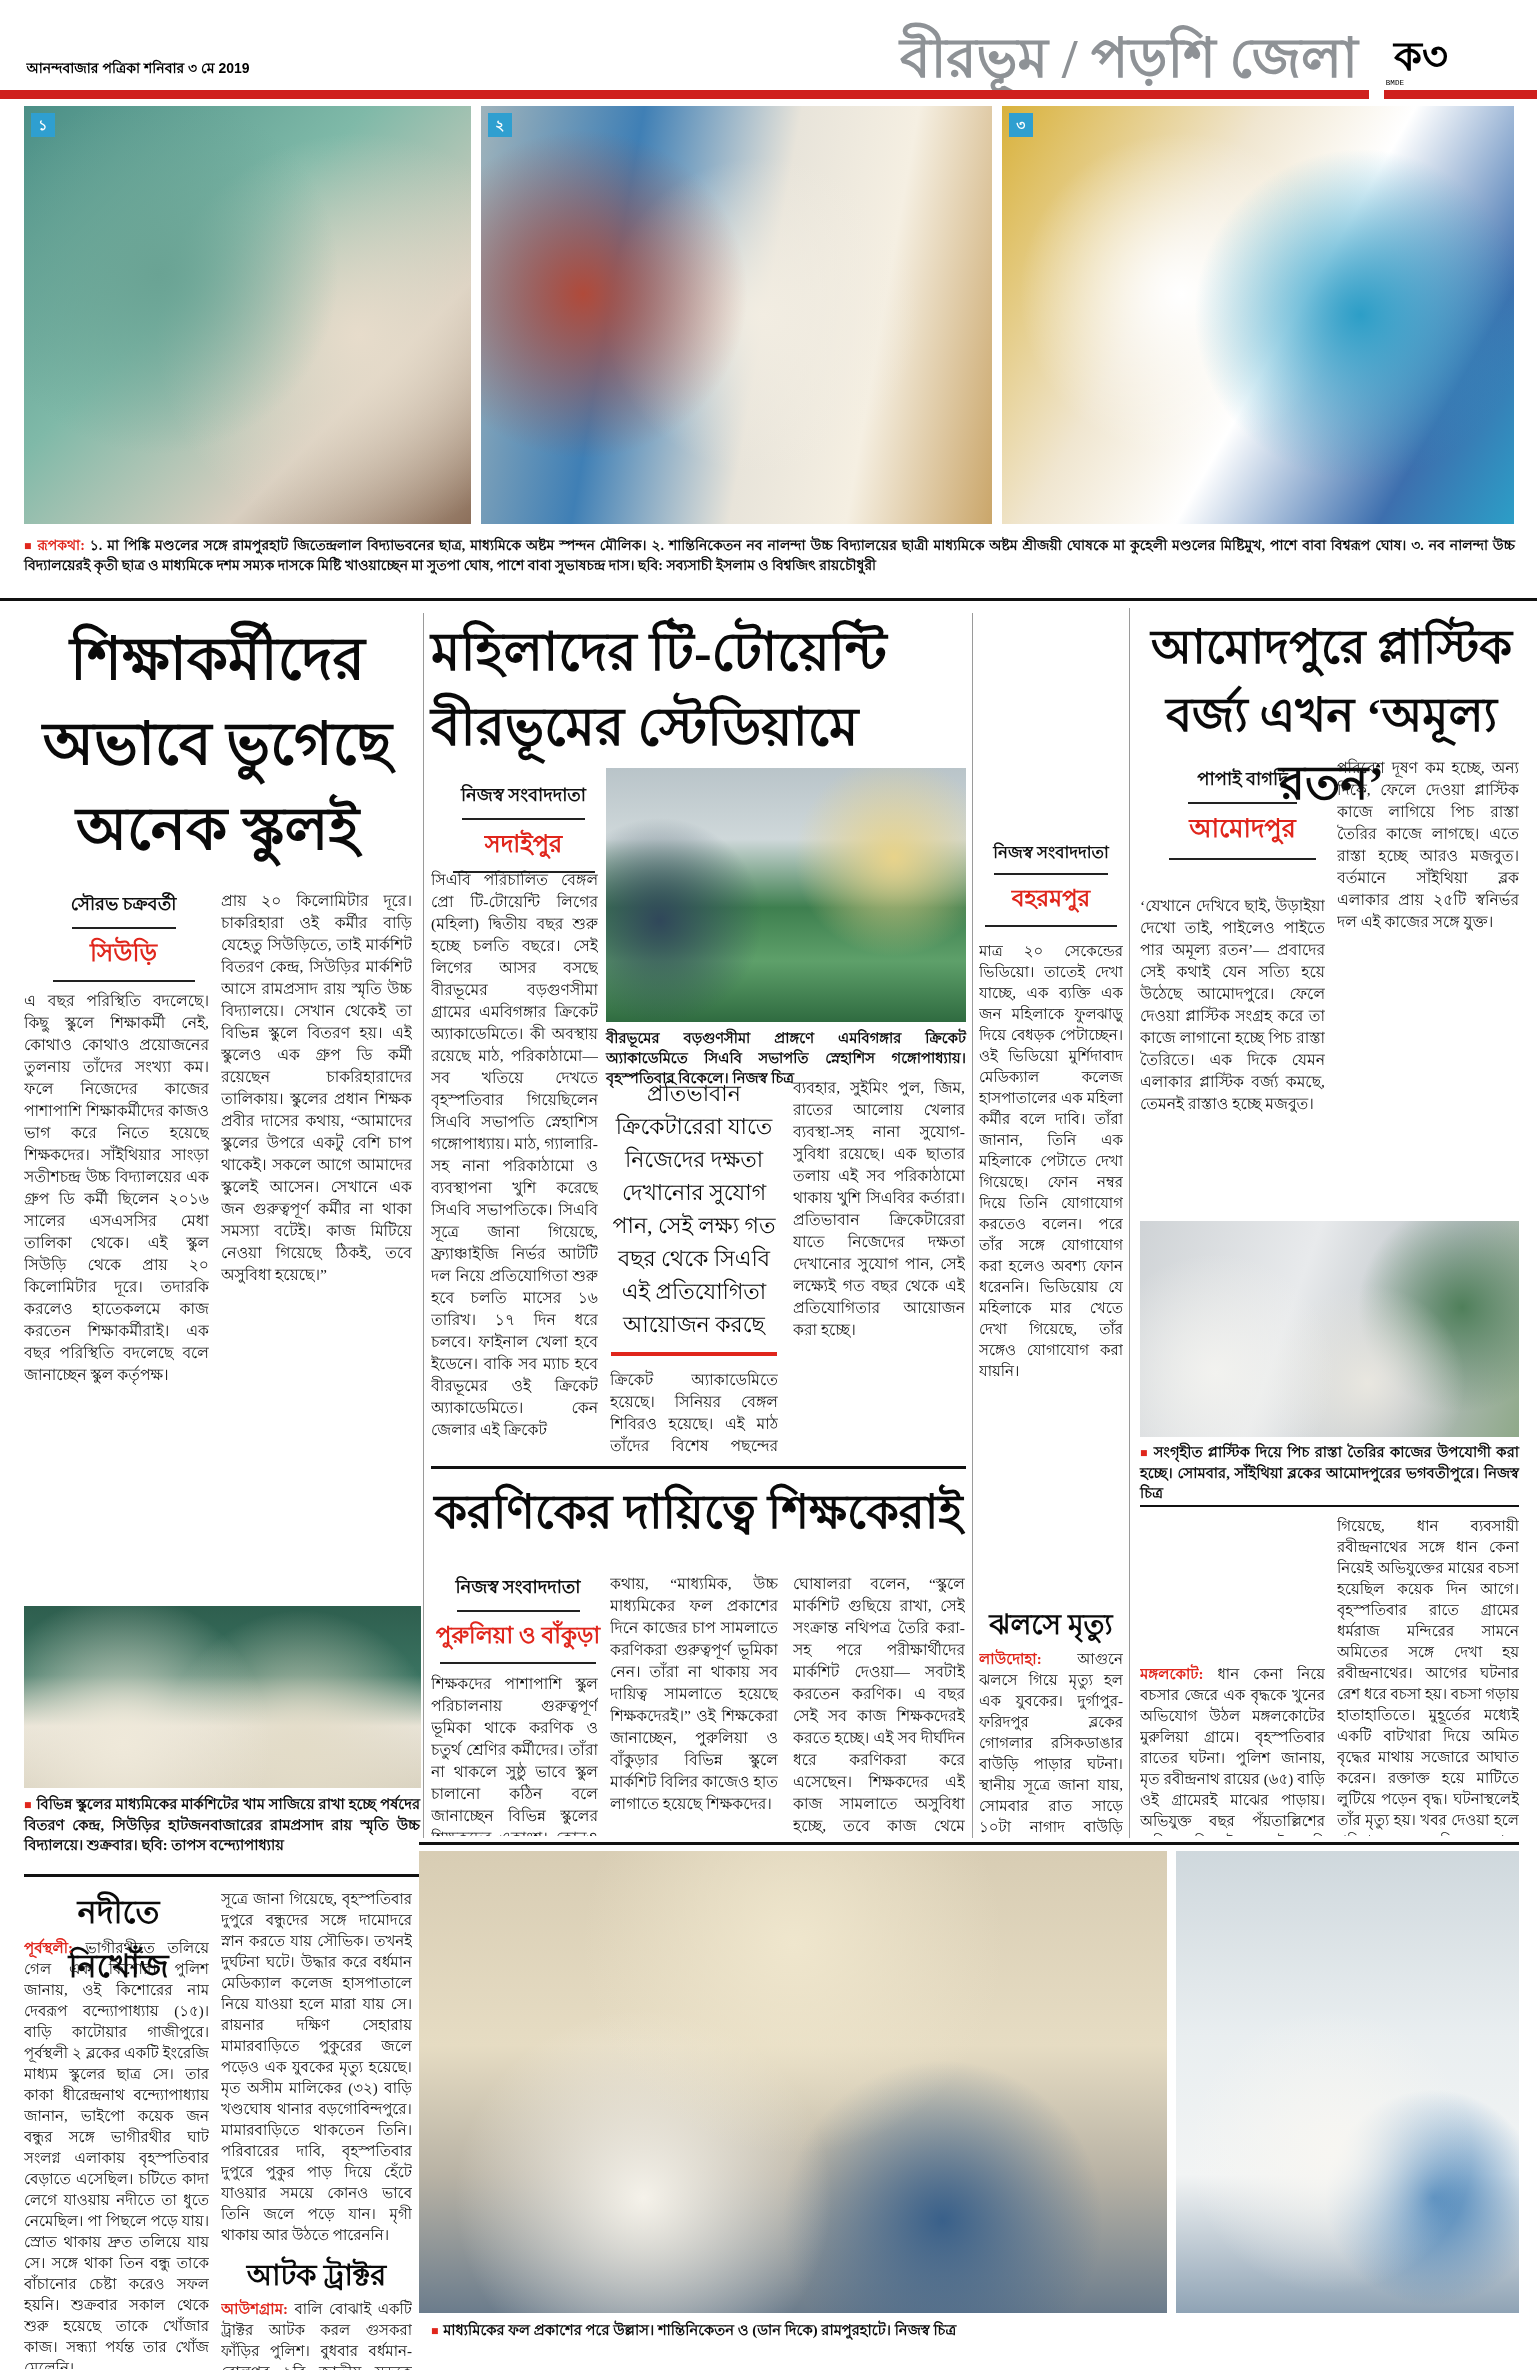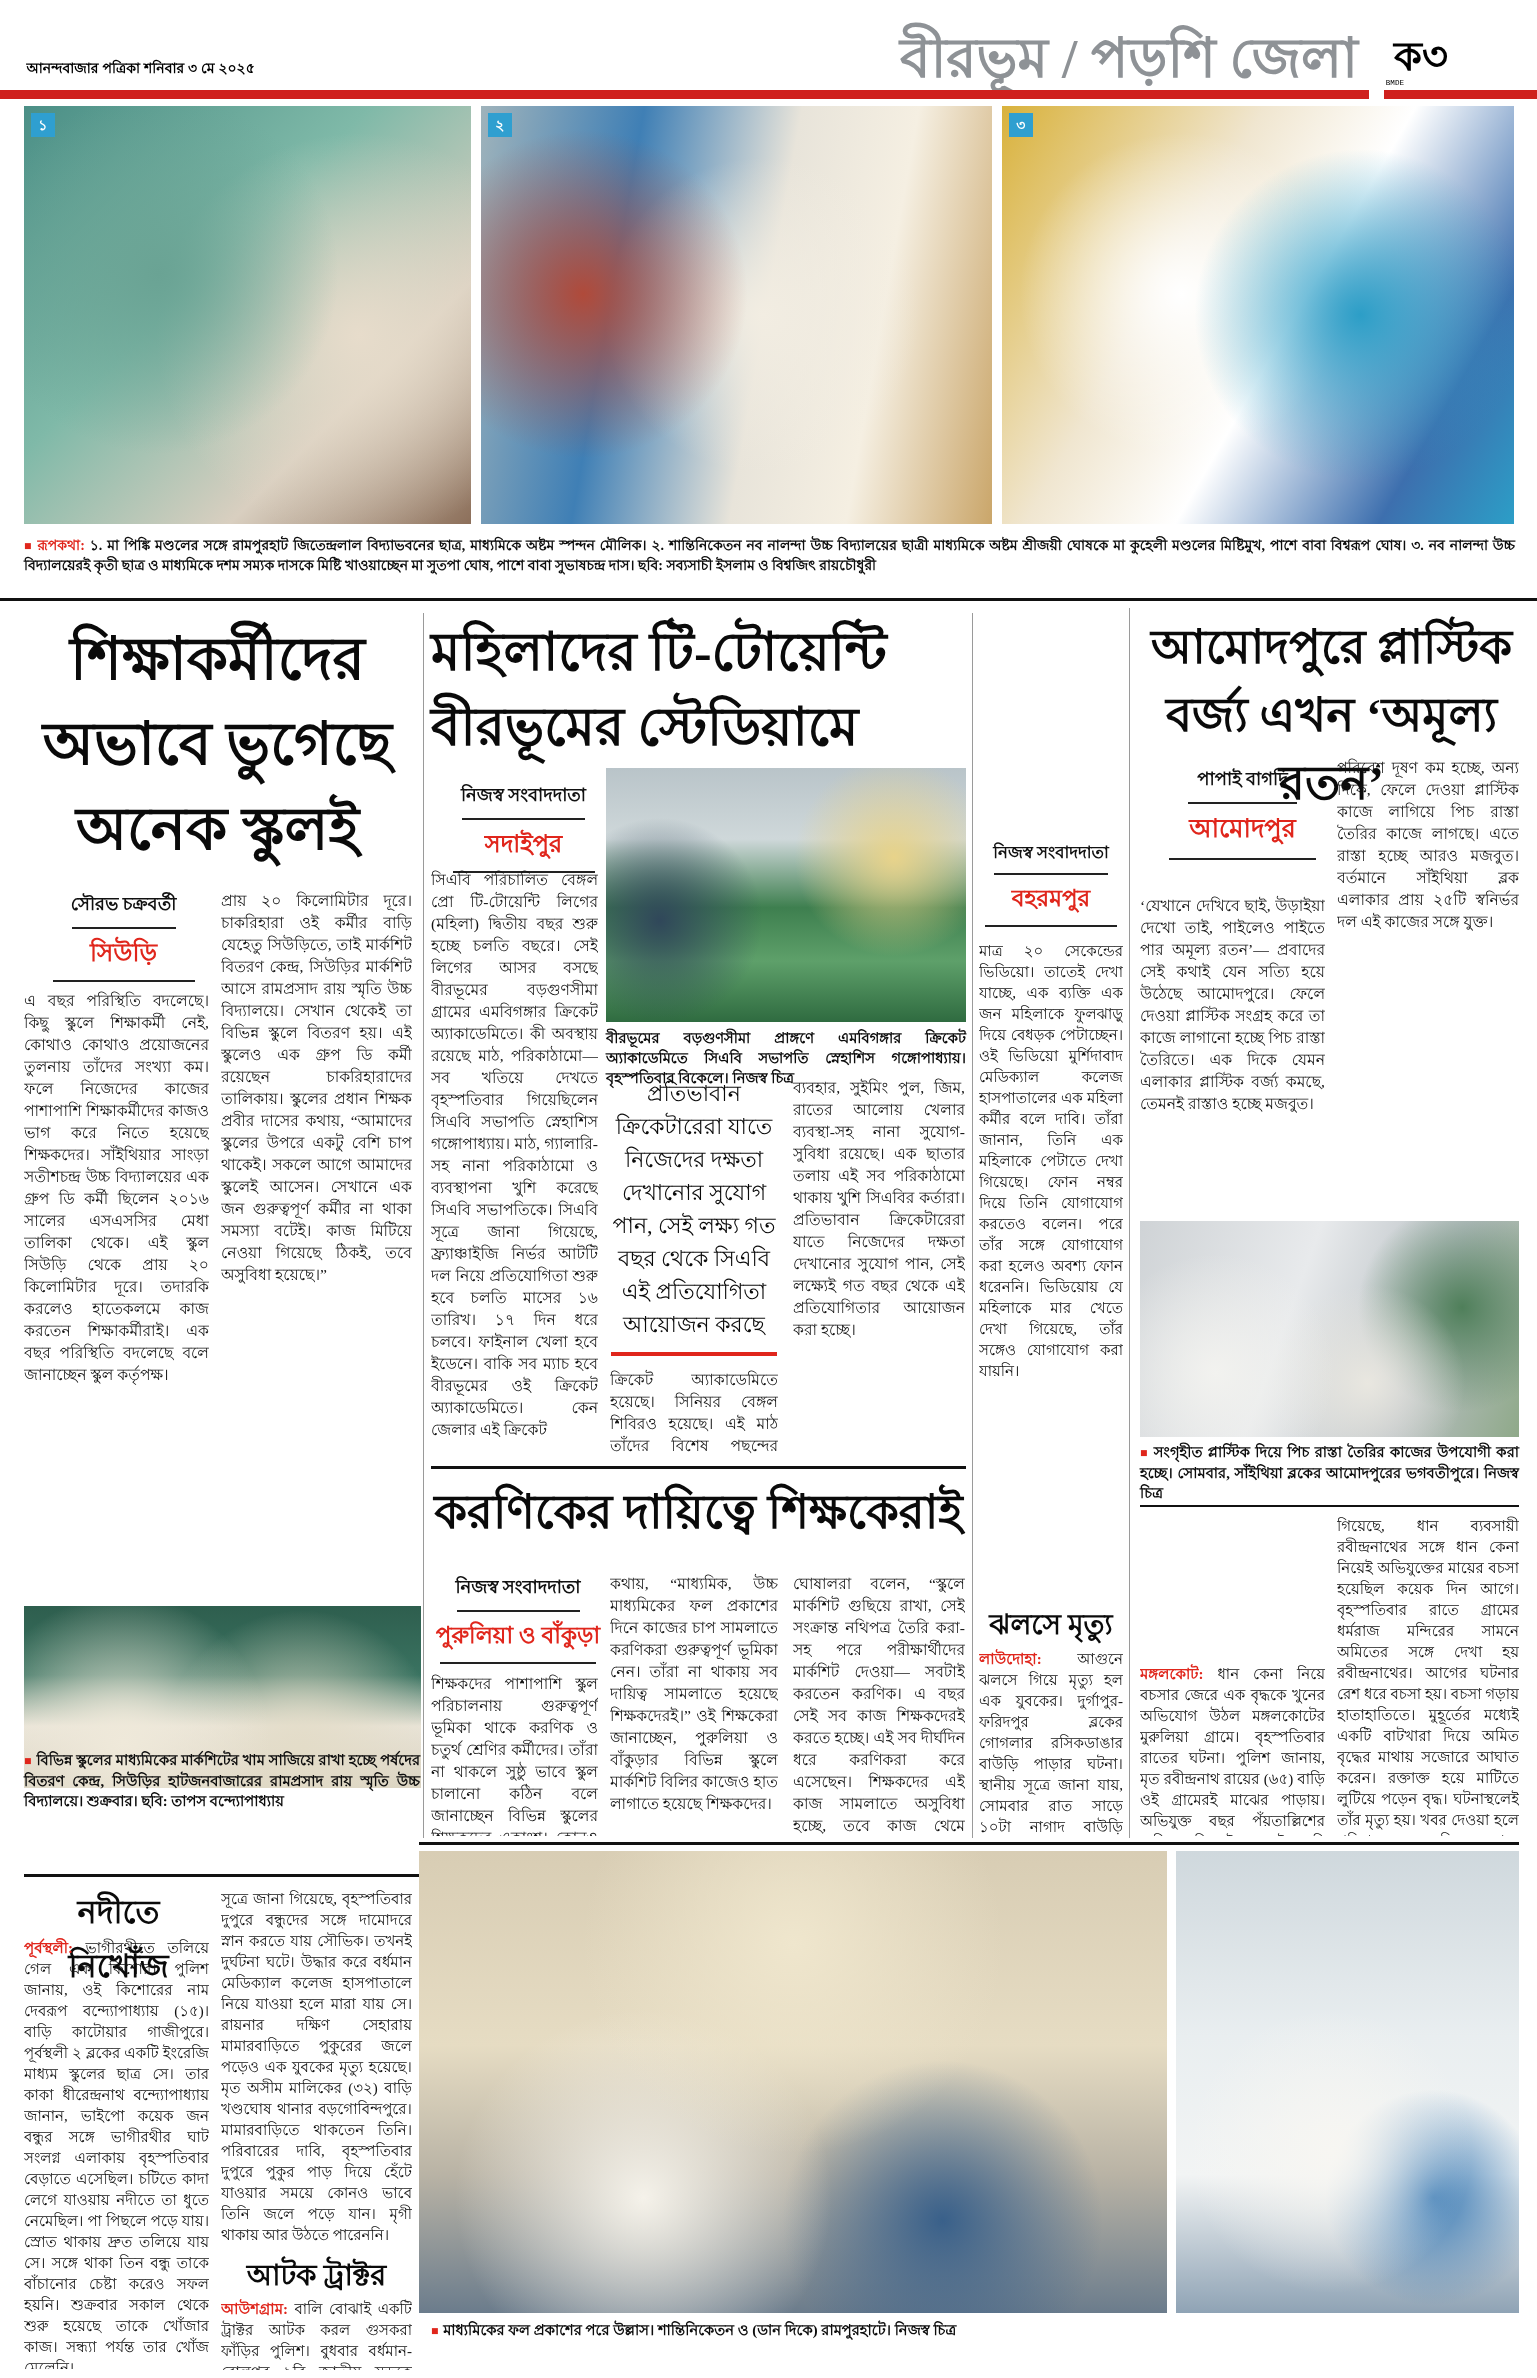--- a/index.html
+++ b/index.html
@@ -27,21 +27,21 @@
   .edcode{font-family:Liberation Mono, monospace;font-size:7.6px;color:#000;}
   .quote{font-size:22px;line-height:33px;text-align:center;color:#0a0a0a;}
   .quote-bar{width:166px;height:3.8px;background:#e0261c;margin:11.4px auto 13.2px auto;}
   p{margin:0 0 0 0;}
 </style>
 </head>
 <body>
 
 <div class="page">
 
-  <div class="abs masthead-line" style="left:26.5px;top:57px;">আনন্দবাজার পত্রিকা শনিবার ৩ মে ২০২৫</div>
+  <div class="abs masthead-line" style="left:26.5px;top:57px;">আনন্দবাজার পত্রিকা শনিবার ৩ মে 2019</div>
   <div class="abs section-title" style="right:180px;top:30px;">বীরভূম / পড়শি জেলা</div>
   <div class="abs pageno" style="right:90px;top:36px;">ক৩</div>
   <div class="abs edcode" style="right:134px;top:79px;">BMDE</div>
   <div class="abs rule-h" style="left:0;top:90px;width:1369px;height:8.5px;background:#cf201d;"></div>
   <div class="abs rule-h" style="left:1384px;top:90px;width:154px;height:8.5px;background:#cf201d;"></div>
 
   <div class="photo" style="left:24px;top:106px;width:447px;height:418px;background:
       radial-gradient(circle at 30% 40%, #6aa394 0%, transparent 45%),
       radial-gradient(circle at 75% 55%, #e7dccb 0%, transparent 50%),
       linear-gradient(135deg,#4b8f86 0%,#7fb9a8 40%,#d9cfc0 72%,#8c6f5a 100%);">
@@ -81,21 +81,21 @@
   </div>
 
   <div class="abs body-t" style="left:24px;top:990px;width:185px;height:606px;">এ বছর পরিস্থিতি বদলেছে। কিছু স্কুলে শিক্ষাকর্মী নেই, কোথাও কোথাও প্রয়োজনের তুলনায় তাঁদের সংখ্যা কম। ফলে নিজেদের কাজের পাশাপাশি শিক্ষাকর্মীদের কাজও ভাগ করে নিতে হয়েছে শিক্ষকদের। সাঁইথিয়ার সাংড়া সতীশচন্দ্র উচ্চ বিদ্যালয়ের এক গ্রুপ ডি কর্মী ছিলেন ২০১৬ সালের এসএসসির মেধা তালিকা থেকে। এই স্কুল সিউড়ি থেকে প্রায় ২০ কিলোমিটার দূরে। তদারকি করলেও হাতেকলমে কাজ করতেন শিক্ষাকর্মীরাই। এক বছর পরিস্থিতি বদলেছে বলে জানাচ্ছেন স্কুল কর্তৃপক্ষ।</div>
   <div class="abs body-t" style="left:221px;top:890px;width:191px;height:706px;">প্রায় ২০ কিলোমিটার দূরে। চাকরিহারা ওই কর্মীর বাড়ি যেহেতু সিউড়িতে, তাই মার্কশিট বিতরণ কেন্দ্র, সিউড়ির মার্কশিট আসে রামপ্রসাদ রায় স্মৃতি উচ্চ বিদ্যালয়ে। সেখান থেকেই তা বিভিন্ন স্কুলে বিতরণ হয়। এই স্কুলেও এক গ্রুপ ডি কর্মী রয়েছেন চাকরিহারাদের তালিকায়। স্কুলের প্রধান শিক্ষক প্রবীর দাসের কথায়, “আমাদের স্কুলের উপরে একটু বেশি চাপ থাকেই। সকলে আগে আমাদের স্কুলেই আসেন। সেখানে এক জন গুরুত্বপূর্ণ কর্মীর না থাকা সমস্যা বটেই। কাজ মিটিয়ে নেওয়া গিয়েছে ঠিকই, তবে অসুবিধা হয়েছে।”</div>
 
   <div class="photo" style="left:24px;top:1606px;width:397px;height:182px;background:
       radial-gradient(circle at 25% 75%, #efe9da 0%, transparent 45%),
       radial-gradient(circle at 70% 80%, #e3dcc8 0%, transparent 45%),
       linear-gradient(#2e5e4e 0%,#3a7361 38%,#e9e4d8 66%,#d9d2c0 100%);"></div>
 
-  <div class="abs caption" style="left:24px;top:1750px;width:396px;">
+  <div class="abs caption" style="left:24px;top:1794px;width:396px;">
     <span class="sq">■</span><span>বিভিন্ন স্কুলের মাধ্যমিকের মার্কশিটের খাম সাজিয়ে রাখা হচ্ছে পর্ষদের বিতরণ কেন্দ্র, সিউড়ির হাটজনবাজারের রামপ্রসাদ রায় স্মৃতি উচ্চ বিদ্যালয়ে। শুক্রবার। ছবি: তাপস বন্দ্যোপাধ্যায়</span>
   </div>
 
   <div class="abs rule-h" style="left:24px;top:1874px;width:397px;height:2.8px;"></div>
 
   <div class="abs subhead" style="left:24px;top:1887px;width:189px;font-size:32px;">নদীতে নিখোঁজ</div>
 
   <div class="abs body-t" style="left:24px;top:1938px;width:185px;height:431px;font-size:15px;line-height:21px;">
     <p><span class="lead-label">পূর্বস্থলী:</span>
        <span>ভাগীরথীতে তলিয়ে গেল এক কিশোর। পুলিশ জানায়, ওই কিশোরের নাম দেবরূপ বন্দ্যোপাধ্যায় (১৫)। বাড়ি কাটোয়ার গাজীপুরে। পূর্বস্থলী ২ ব্লকের একটি ইংরেজি মাধ্যম স্কুলের ছাত্র সে। তার কাকা ধীরেন্দ্রনাথ বন্দ্যোপাধ্যায় জানান, ভাইপো কয়েক জন বন্ধুর সঙ্গে ভাগীরথীর ঘাট সংলগ্ন এলাকায় বৃহস্পতিবার বেড়াতে এসেছিল। চটিতে কাদা লেগে যাওয়ায় নদীতে তা ধুতে নেমেছিল। পা পিছলে পড়ে যায়। স্রোত থাকায় দ্রুত তলিয়ে যায় সে। সঙ্গে থাকা তিন বন্ধু তাকে বাঁচানোর চেষ্টা করেও সফল হয়নি। শুক্রবার সকাল থেকে শুরু হয়েছে তাকে খোঁজার কাজ। সন্ধ্যা পর্যন্ত তার খোঁজ মেলেনি।</span></p>

